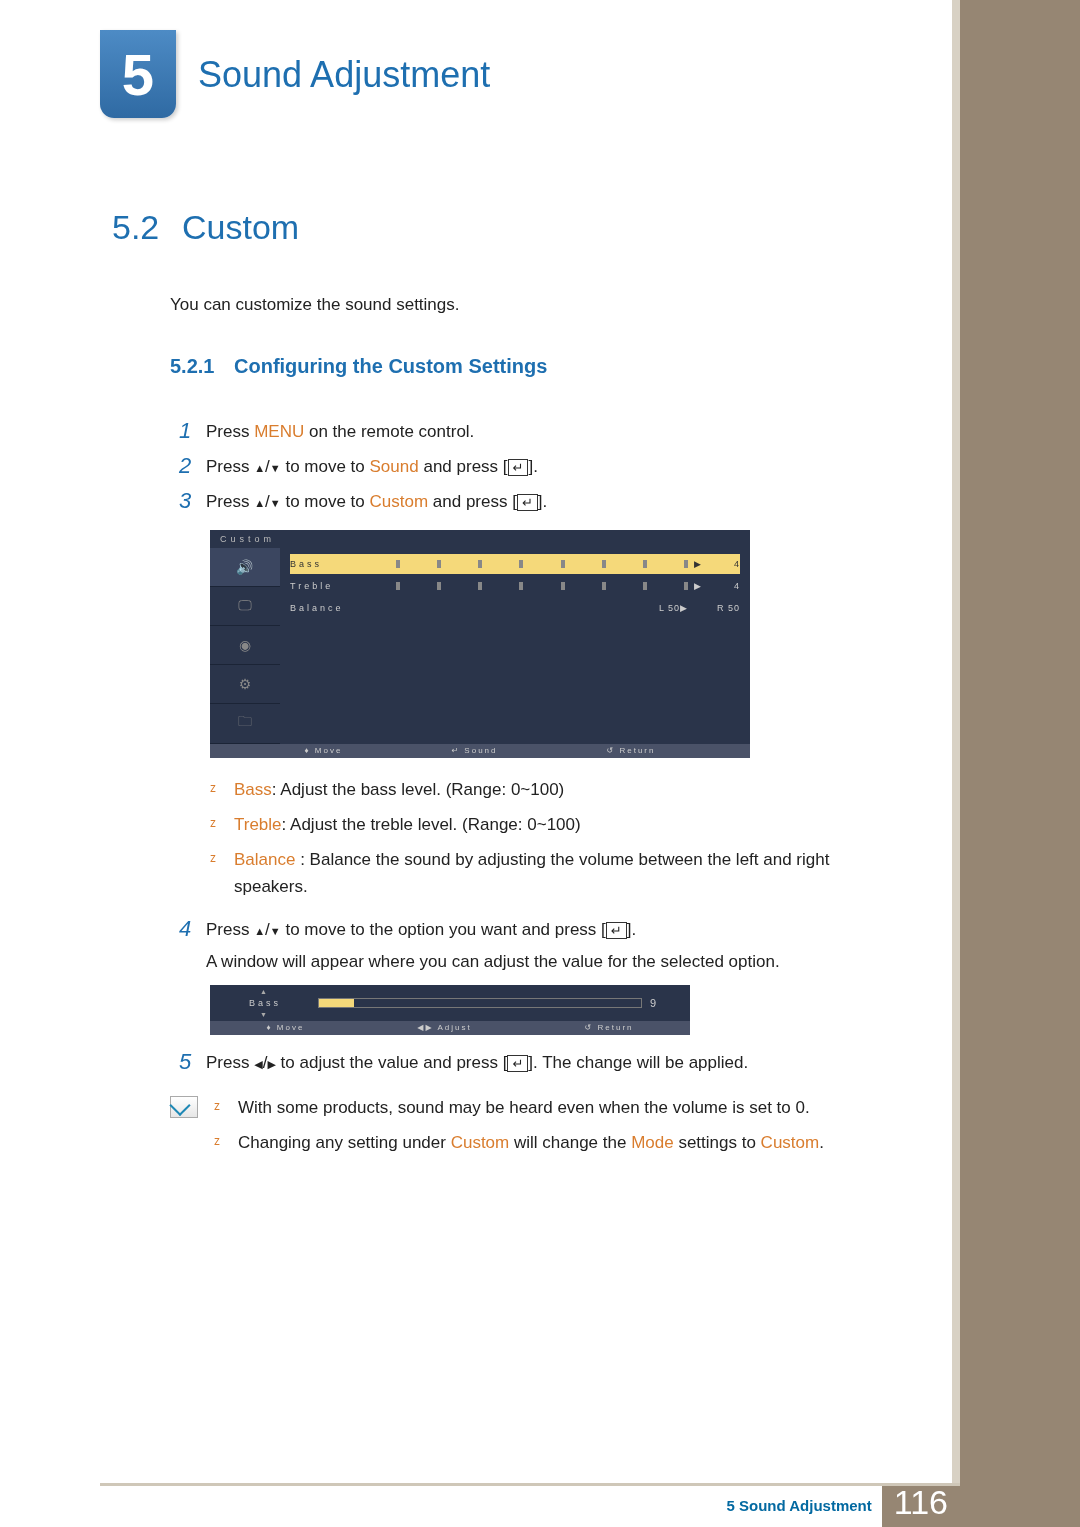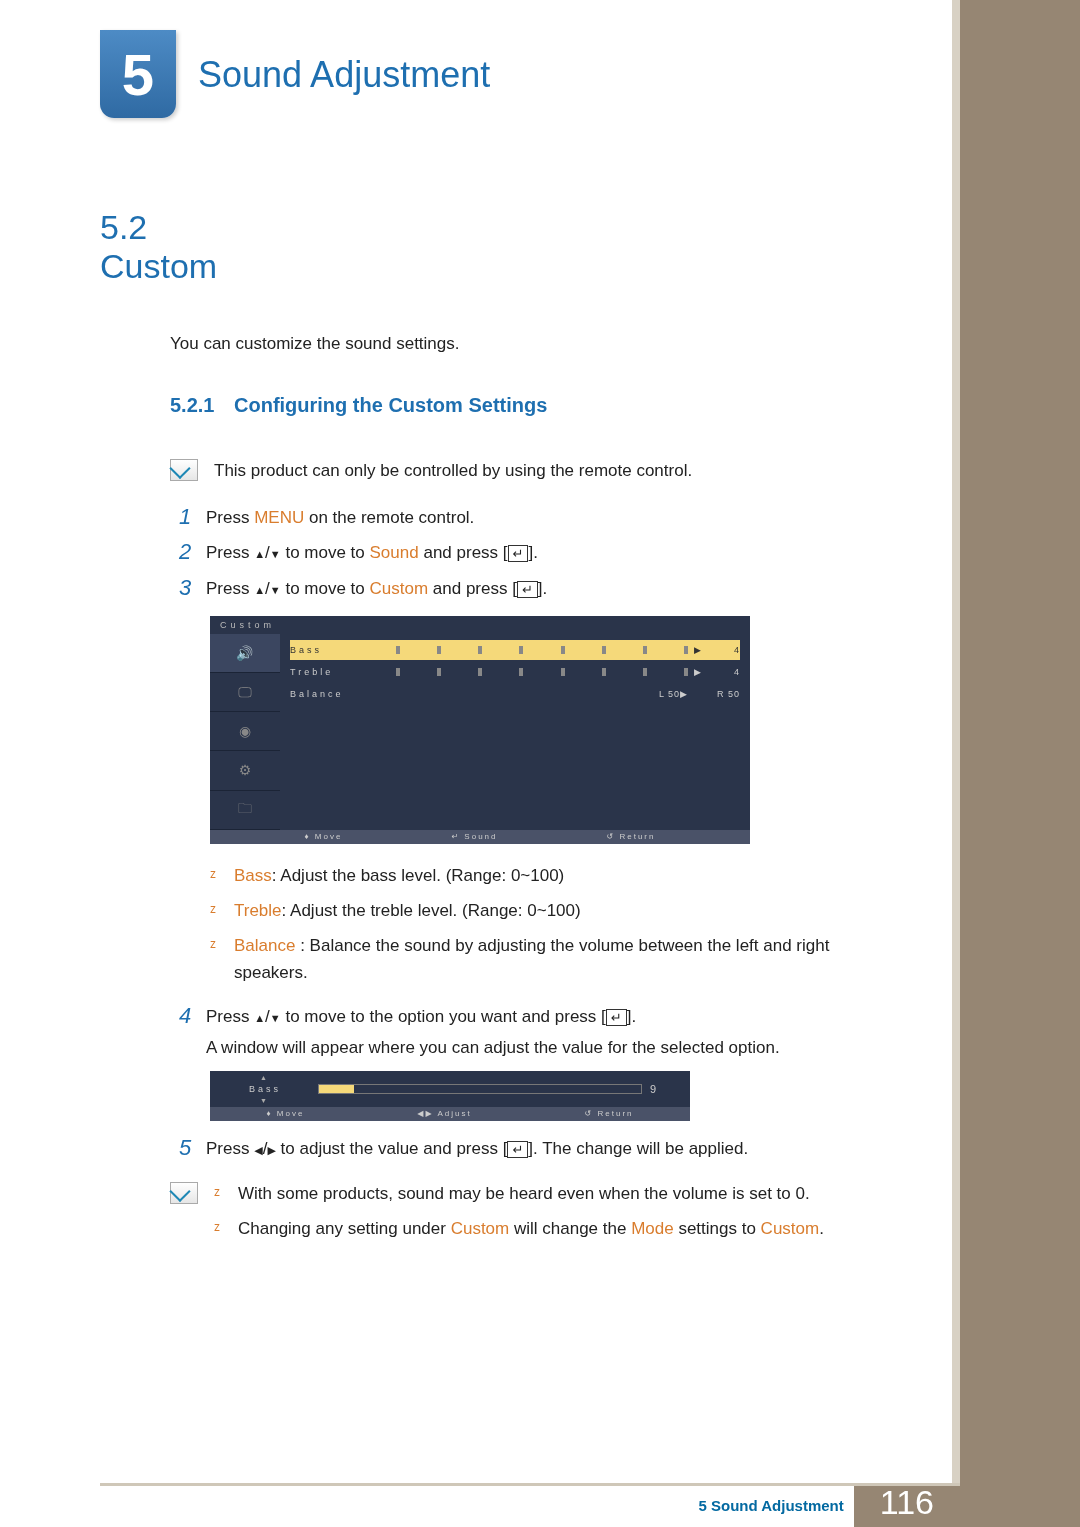--- a/index.html
+++ b/index.html
@@ -54,22 +54,21 @@
     font-size: 36px;
     color: #1e6fb0;
     font-weight: 400;
     margin-left: 22px;
     margin-top: 24px;
   }
   .section-row {
     display: flex;
     align-items: baseline;
     margin-bottom: 48px;
-    margin-left: 0;
-    flex-direction: column;
+    margin-left: 12px;
   }
   .section-num {
     font-size: 34px;
     color: #1e6fb0;
     font-weight: 400;
     width: 70px;
   }
   .section-title {
     font-size: 34px;
     color: #1e6fb0;
@@ -337,21 +336,21 @@
   .footer-text {
     font-size: 15px;
     color: #0369a1;
     font-weight: bold;
     margin-right: 10px;
   }
   .page-num-box {
     background: #968673;
     color: #fff;
     font-size: 34px;
-    padding: 2px 26px 8px;
+    padding: 2px 12px 8px;
     font-weight: 400;
     height: 44px;
     display: flex;
     align-items: center;
   }
 </style>
 </head>
 <body>
 
 <div class="page-border"></div>
@@ -369,24 +368,20 @@
     <div class="section-title">Custom</div>
   </div>
 
   <div class="intro">You can customize the sound settings.</div>
 
   <div class="subsection-row">
     <div class="subsection-num">5.2.1</div>
     <div class="subsection-title">Configuring the Custom Settings</div>
   </div>
 
-  <div class="note-row">
-    <div class="note-icon"></div>
-    <div class="note-text">This product can only be controlled by using the remote control.</div>
-  </div>
 
   <div class="step">
     <div class="step-num">1</div>
     <div class="step-body step-text">
       <span>Press </span><span class="hl">MENU</span><span> on the remote control.</span>
     </div>
   </div>
 
   <div class="step">
     <div class="step-num">2</div>

